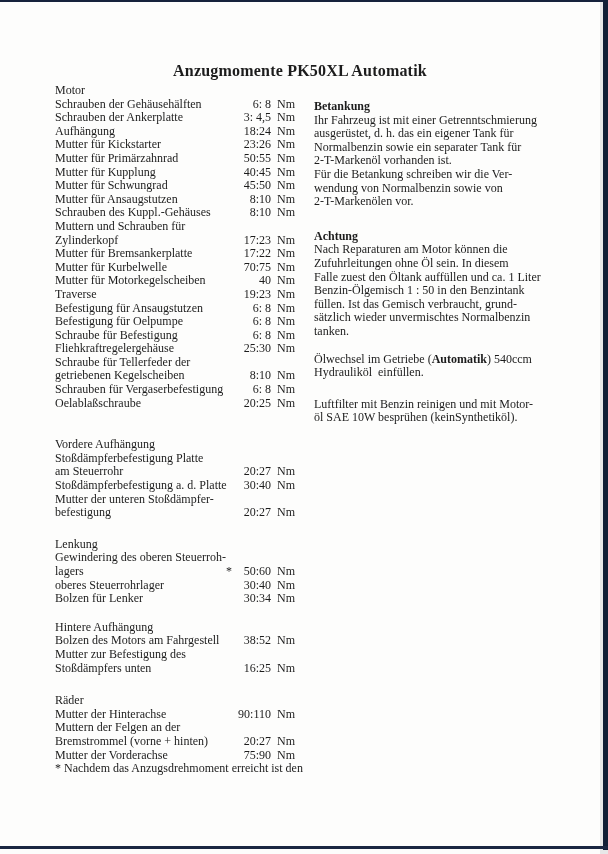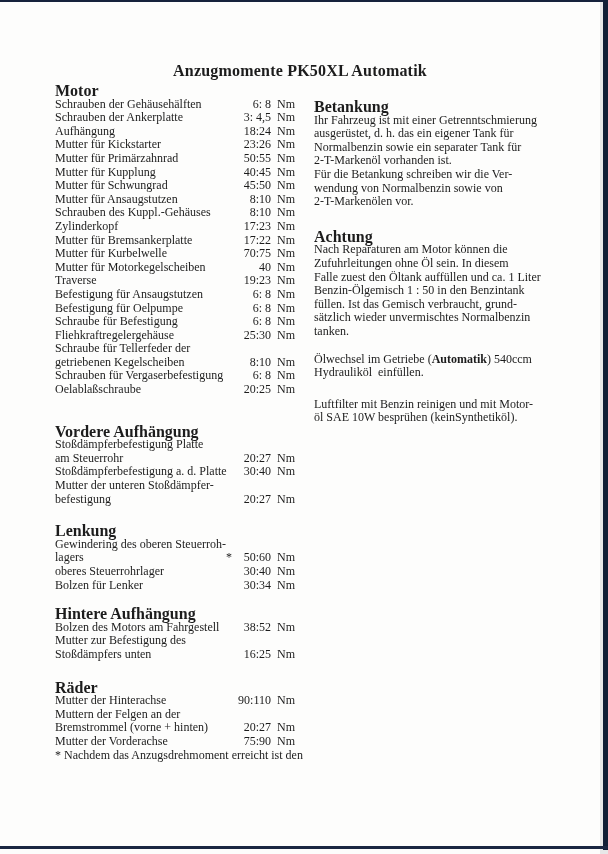--- a/index.html
+++ b/index.html
@@ -11,35 +11,35 @@
   
   .edge-top    { position:absolute; left:0; top:0; width:608px; height:2px; background:#16223c; }
   .edge-right  { position:absolute; left:603px; top:0; width:5px; height:850px; background:#121f36; }
   .edge-bottom { position:absolute; left:0; top:846px; width:608px; height:3px; background:#1a2742; }
 
   .title { position:absolute; top:62px; left:0; width:100%; text-align:center;
            font-size:16px; font-weight:bold; letter-spacing:0.2px; }
 
   
   .left-col { position:absolute; left:55px; top:84px; width:244px; font-size:12px; line-height:13.6px; }
-  .left-col h2 { font-size:16px; font-weight:bold; line-height:13.6px; }
+  .left-col h2 { font-size:12px; font-weight:normal; line-height:13.6px; }
   .sec-vordere { margin-top:28px; }
   .sec-lenkung { margin-top:18px; }
   .sec-hintere { margin-top:15px; }
   .sec-raeder  { margin-top:19px; }
   .row  { position:relative; height:13.6px; white-space:nowrap; }
   .lbl  { position:absolute; left:0; top:0; }
   .star { position:absolute; left:168px; top:0; width:12px; text-align:center; }
   .val  { position:absolute; left:170px; top:0; width:46px; text-align:right; }
   .unit { position:absolute; left:222px; top:0; }
   .footnote { white-space:nowrap; line-height:13.6px; }
 
   
   .right-col { position:absolute; left:314px; top:100px; width:250px; font-size:12px; line-height:13.6px; }
-  .right-col h2 { font-size:16px; font-weight:bold; line-height:13.6px; }
+  .right-col h2 { font-size:12px; font-weight:bold; line-height:13.6px; }
   .para { white-space:pre; line-height:13.6px; }
   .sec-achtung { margin-top:21px; }
   .para-oel  { margin-top:14px;font-family:Liberation Serif, serif; }
   .para-luft { margin-top:18px; }
 </style>
 </head>
 <body>
 
 <div class="page">
 
@@ -101,20 +101,26 @@
             <span class="lbl">Mutter für Ansaugstutzen</span>
             <span class="star"></span>
             <span class="val">8:10</span>
             <span class="unit">Nm</span>
           </div>
           <div class="row">
             <span class="lbl">Schrauben des Kuppl.-Gehäuses</span>
             <span class="star"></span>
             <span class="val">8:10</span>
             <span class="unit">Nm</span>
+          </div>
+          <div class="row">
+            <span class="lbl">Muttern und Schrauben für</span>
+            <span class="star"></span>
+            <span class="val"></span>
+            <span class="unit"></span>
           </div>
           <div class="row">
             <span class="lbl">Zylinderkopf</span>
             <span class="star"></span>
             <span class="val">17:23</span>
             <span class="unit">Nm</span>
           </div>
           <div class="row">
             <span class="lbl">Mutter für Bremsankerplatte</span>
             <span class="star"></span>

